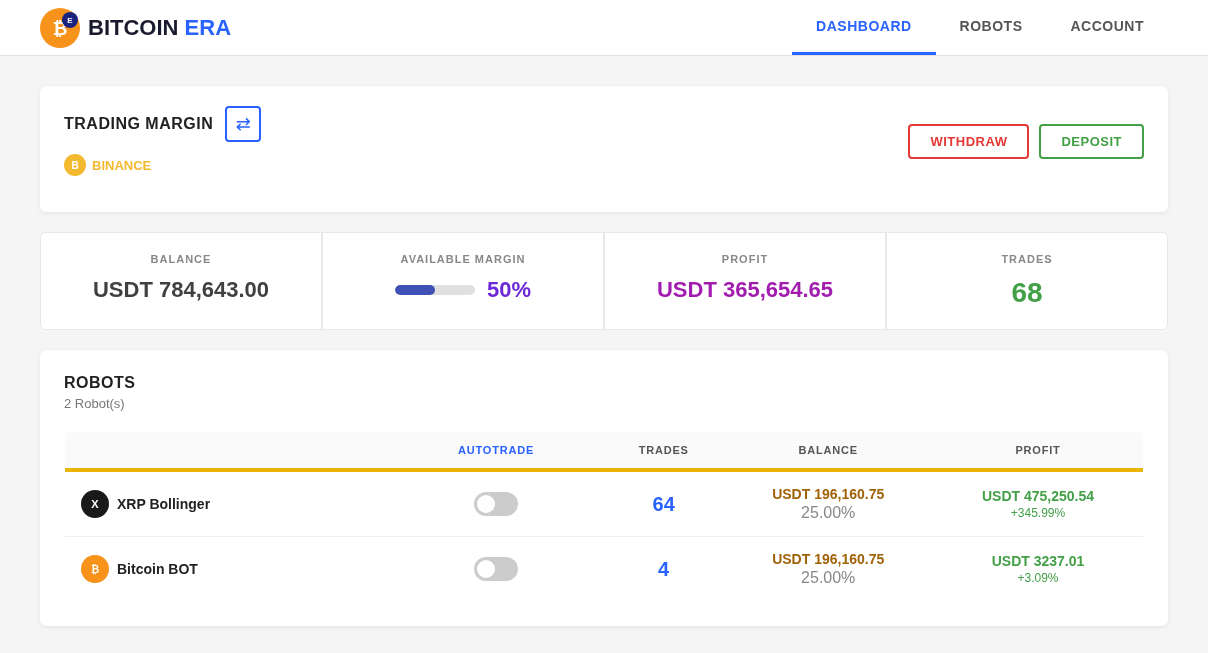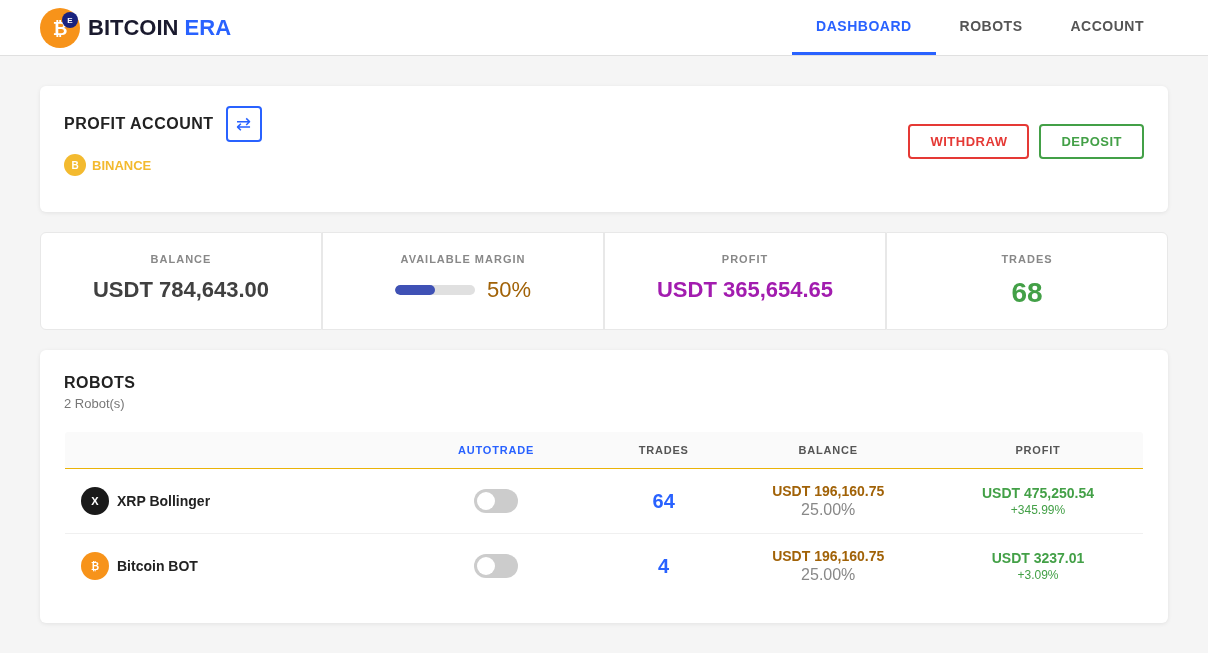--- a/index.html
+++ b/index.html
@@ -202,22 +202,22 @@
       border-radius: 5px;
       overflow: hidden;
     }
     .margin-fill {
       height: 100%;
       background: #3f51b5;
       border-radius: 5px;
     }
     .margin-pct {
       font-size: 22px;
-      font-weight: 400;
-      color: #a16207;
+      font-weight: 700;
+      color: #6d28d9;
       text-align: center;
     }
 
     
     .robots-card {
       background: #fff;
       border-radius: 6px;
       box-shadow: 0 1px 4px rgba(0,0,0,0.08);
       padding: 24px;
     }
@@ -242,21 +242,21 @@
       border-radius: 4px;
       overflow: hidden;
     }
     .robots-table th {
       background: #fafafa;
       font-size: 11px;
       font-weight: 700;
       color: #555;
       letter-spacing: 0.8px;
       padding: 12px 16px;
-      border-bottom: 1px solid #eab308;
+      border-bottom: 4px solid #eab308;
       text-align: center;
     }
     .robots-table th.autotrade-col {
       color: #2962ff;
     }
     .robots-table td {
       padding: 14px 16px;
       border-bottom: 1px solid #f0f0f0;
       text-align: center;
       font-size: 14px;
@@ -380,21 +380,21 @@
     <div class="nav-link">ACCOUNT</div>
   </div>
 </nav>
 
 <div class="main">
 
   <div class="card">
     <div class="trading-account-header">
       <div class="trading-account-left">
         <div class="trading-account-title-row">
-          <span class="trading-account-title">PROFIT ACCOUNT</span>
+          <span class="trading-account-title">TRADING MARGIN</span>
           <button class="swap-btn">⇄</button>
         </div>
         <div class="binance-logo">
           <div class="binance-icon">B</div>
           <span>BINANCE</span>
         </div>
       </div>
       <div class="action-btns">
         <button class="btn-outline-red">WITHDRAW</button>
         <button class="btn-outline-green">DEPOSIT</button>

